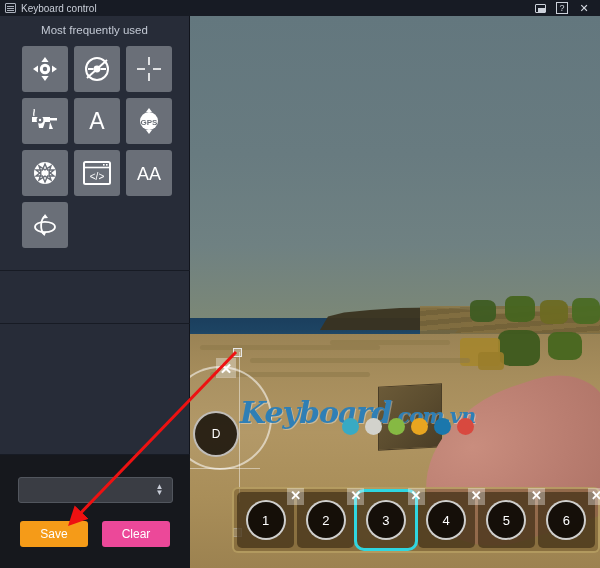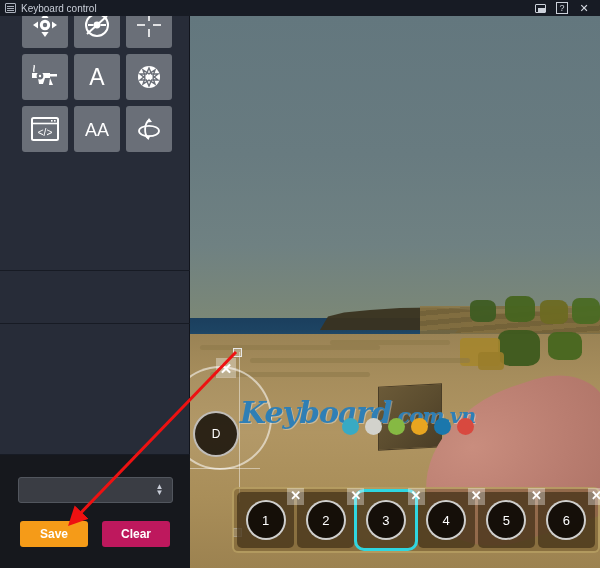--- a/index.html
+++ b/index.html
@@ -272,29 +272,29 @@
     margin: 22px auto 0; width: 155px; height: 26px;
     background: #3a3d44; border: 1px solid #52565e; border-radius: 3px;
     display: flex; align-items: center; padding: 0 8px;
     color: #c3c9d4; font-size: 11px; position: relative;
   }
   #profile-select .chev {
     position: absolute; right: 8px; top: 50%; transform: translateY(-50%);
     color: #c9ced8; font-size: 8px; line-height: 6px; text-align: center;
   }
   #btn-row {
-    margin-top: 18px; display: flex; justify-content: center; gap: 14px; font-weight: bold;
+    margin-top: 18px; display: flex; justify-content: center; gap: 14px;
   }
   .action-btn {
     width: 68px; height: 26px; border-radius: 3px;
     display: flex; align-items: center; justify-content: center;
     font-size: 12px; color: #fff;
   }
   #save-btn { background: #f59b18; }
-  #clear-btn { background: #be185d; }
+  #clear-btn { background: #ec4899; }
 
   
   #arrow-layer {
     position: absolute; left: 0; top: 0; width: 600px; height: 568px;
     pointer-events: none; z-index: 30;
   }
 </style>
 </head>
 <body>
 
@@ -375,20 +375,23 @@
         </div>
         <div class="slot">
           <div class="num">6</div>
           <div class="close">✕</div>
         </div>
       </div>
   </div>
 
   <div id="panel">
 
+    <div id="panel-header">
+      <span>Most frequently used</span>
+    </div>
 
     <div id="icon-grid">
         <div class="grid-btn">
           <span>
             <svg width="26" height="26" viewBox="0 0 26 26" fill="none">
       <circle cx="13" cy="13" r="5.2" fill="#fff"></circle>
       <path d="M13 1 L16.6 6 L9.4 6 Z" fill="#fff"></path>
       <path d="M13 25 L9.4 20 L16.6 20 Z" fill="#fff"></path>
       <path d="M1 13 L6 9.4 L6 16.6 Z" fill="#fff"></path>
       <path d="M25 13 L20 16.6 L20 9.4 Z" fill="#fff"></path>
@@ -426,20 +429,30 @@
       <path d="M20 9 L27 9 L27 11.5 L20 11.5 Z" fill="#fff"></path>
       <path d="M4 7 C3 4 5 2 4 0" stroke="#fff" stroke-width="1.3" fill="none"></path>
       <path d="M20 13 L23 20 L19 20 Z" fill="#fff"></path>
             </svg>
           </span>
         </div>
         <div class="grid-btn">
           <span>
             <svg width="26" height="26" viewBox="0 0 26 26">
       <text x="13" y="21" font-family="Liberation Sans, sans-serif" font-size="23" fill="#fff" text-anchor="middle">A</text>
+            </svg>
+          </span>
+        </div>
+        <div class="grid-btn">
+          <span>
+            <svg width="28" height="28" viewBox="0 0 28 28">
+      <circle cx="14" cy="14" r="9" fill="#fff"></circle>
+      <text x="14" y="17.5" font-family="Liberation Sans, sans-serif" font-size="8" font-weight="bold" fill="#6a6f78" text-anchor="middle">GPS</text>
+      <path d="M14 1 L17 5 L11 5 Z" fill="#fff"></path>
+      <path d="M14 27 L11 23 L17 23 Z" fill="#fff"></path>
             </svg>
           </span>
         </div>
         <div class="grid-btn">
           <span>
             <svg width="28" height="28" viewBox="0 0 28 28">
       <circle cx="14" cy="14" r="11" fill="#fff"></circle>
       <path d="M14 5 L16.6 11 L23 11 L18 15 L20 21 L14 17.2 L8 21 L10 15 L5 11 L11.4 11 Z" fill="none" stroke="#6a6f78" stroke-width="1.4"></path>
       <path d="M14 23 L11.4 17 L5 17 L10 13 L8 7 L14 10.8 L20 7 L18 13 L23 17 L16.6 17 Z" fill="none" stroke="#6a6f78" stroke-width="1.4"></path>
             </svg>

